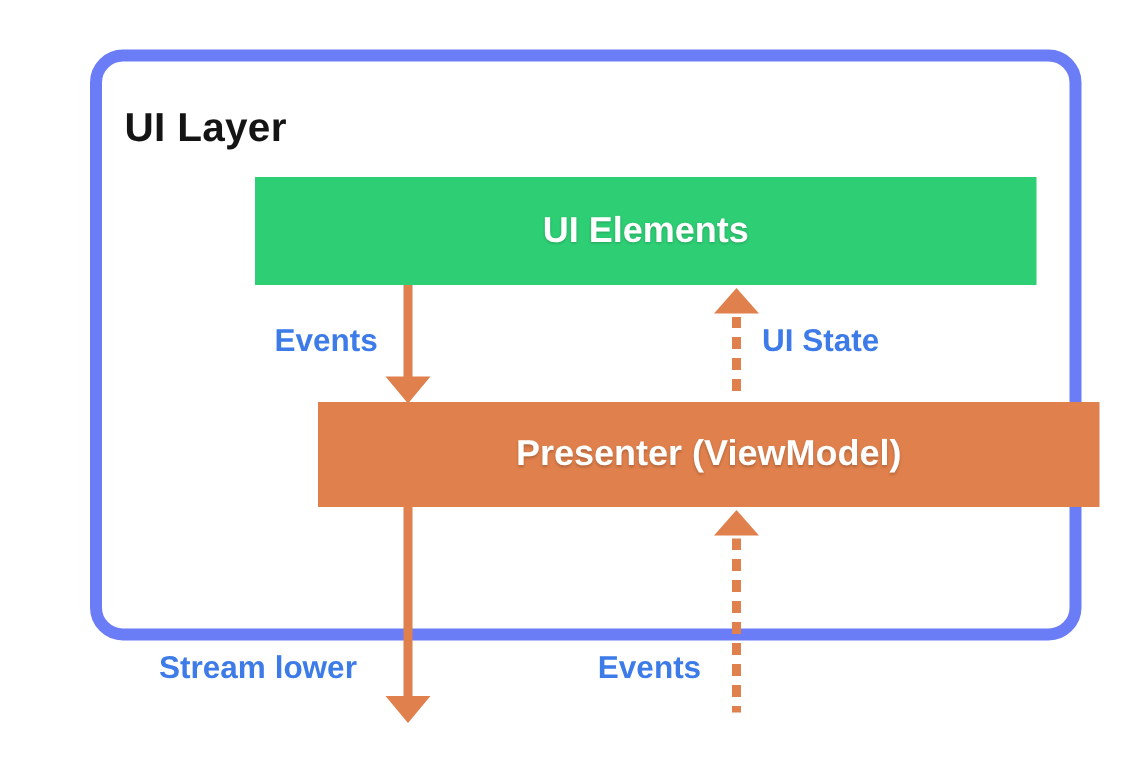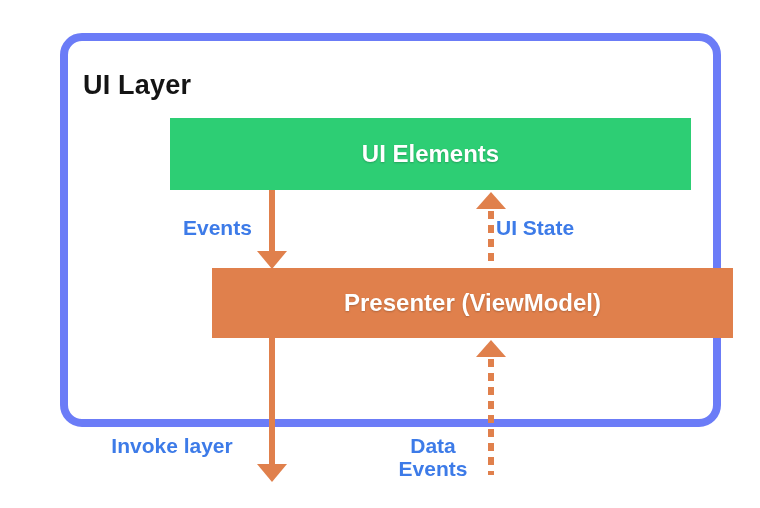--- a/index.html
+++ b/index.html
@@ -96,21 +96,21 @@
   .data-line { left: 488px; top: 359px; height: 116px; }
 
   .flow-label {
     position: absolute;
     font-size: 21px;
     font-weight: bold;
     color: var(--label_blue);
     white-space: nowrap;
   }
   .events-label   { left: 183px; top: 216px; }
-  .ui-state-label { left: 496px; top: 216px; }
+  .ui-state-label { left: 508px; top: 216px; }
 
   .flow-label-multiline {
     position: absolute;
     font-size: 21px;
     font-weight: bold;
     color: var(--label_blue);
     text-align: center;
     line-height: 23px;
   }
   .invoke-label { left: 82px;  top: 434px; width: 180px; }
@@ -138,23 +138,22 @@
   <div class="arrow-head arrow-head-down events-head"></div>
   <div class="flow-label events-label">Events</div>
 
   <div class="arrow-head arrow-head-up ui-state-head"></div>
   <div class="arrow-line-dashed ui-state-line"></div>
   <div class="flow-label ui-state-label">UI State</div>
 
   <div class="arrow-line-solid invoke-line"></div>
   <div class="arrow-head arrow-head-down invoke-head"></div>
   <div class="flow-label-multiline invoke-label">
-    <span>Invoke layer</span>
+    <span>Stream lower</span>
   </div>
 
   <div class="arrow-head arrow-head-up data-head"></div>
   <div class="arrow-line-dashed data-line"></div>
   <div class="flow-label-multiline data-label">
-    <span>Data</span>
     <span>Events</span>
   </div>
 
 </div>
 
 </body></html>

